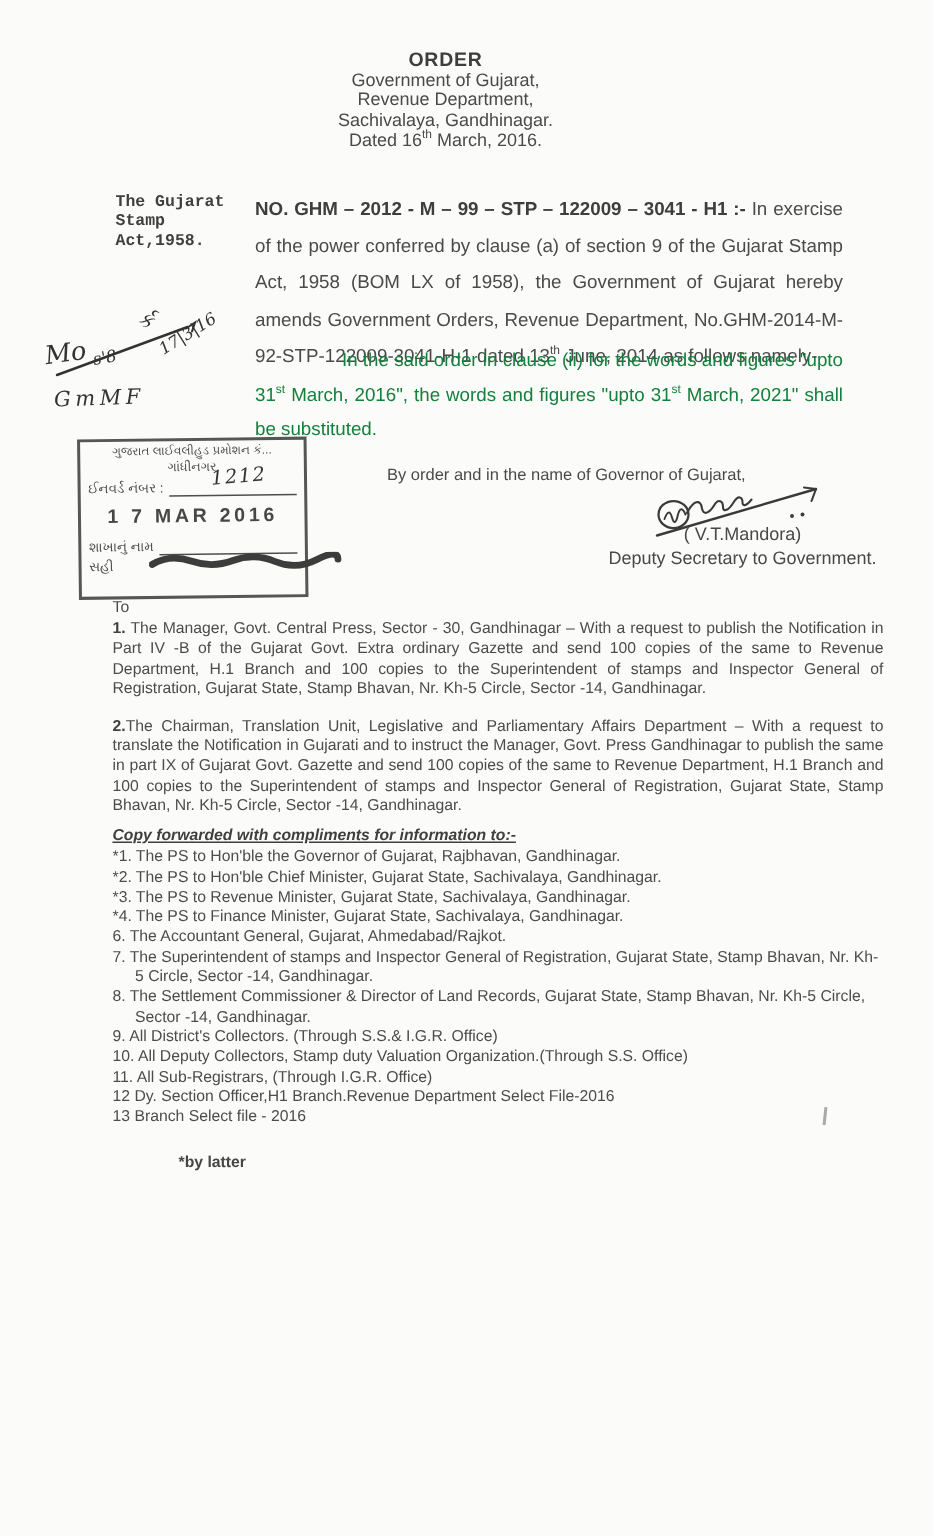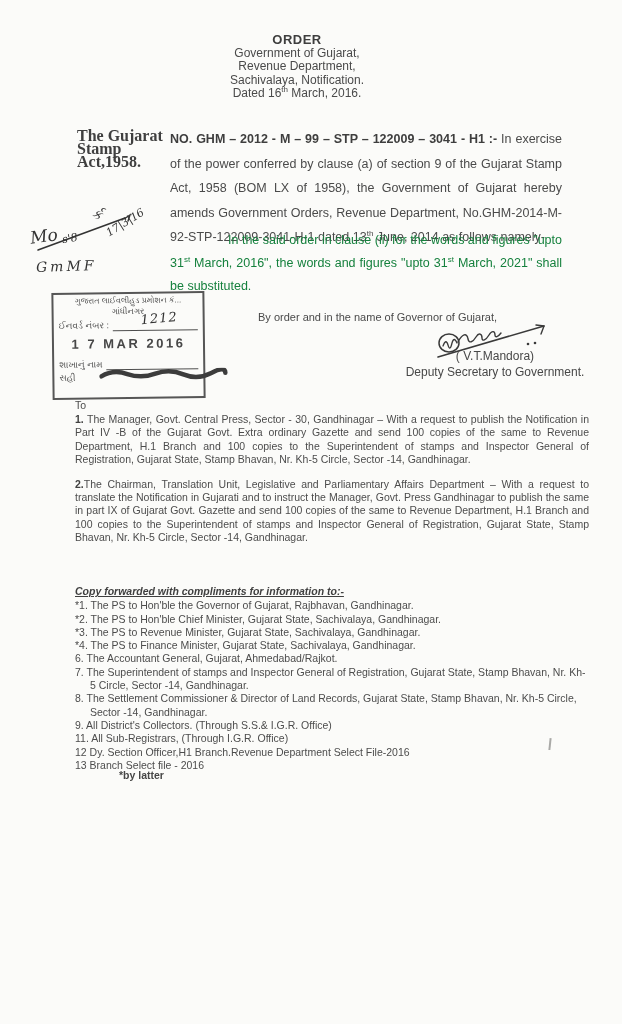--- a/index.html
+++ b/index.html
@@ -21,22 +21,22 @@
   .doc-header {
     position:absolute; top:33px; left:0; width:594px;
     text-align:center; font-size:12px; line-height:13.6px; color:#4a4a4a;
   }
   .doc-header .title { font-weight:bold; font-size:13px; letter-spacing:.5px; color:#3e3e3e; }
   sup { font-size:8px; vertical-align:super; line-height:0; }
 
   
   .margin-note {
     position:absolute; top:129px; left:77px; width:92px;
-    font-family:Liberation Serif, serif;
-    font-weight:bold; font-size:16px; line-height:13px; color:#3f3f3f;
+    font-family:Liberation Mono, monospace;
+    font-weight:bold; font-size:11px; line-height:13px; color:#3f3f3f;
   }
 
   
   .para1 {
     position:absolute; top:127px; left:170px; width:392px;
     font-size:12.5px; line-height:24.6px; text-align:justify; color:#4a4a4a;
   }
   .para1 .ref { font-weight:bold; color:#3e3e3e; }
   .para2 {
     position:absolute; top:229px; left:170px; width:392px;
@@ -104,21 +104,21 @@
   .addr .num { font-weight:bold; color:#404040; }
   .addr + .addr-gap { height:12px; }
 
   
   .copy-section {
     position:absolute; top:551px; left:75px; width:516px;
     font-size:10.5px; line-height:13.3px; color:#4c4c4c;
   }
   .copy-heading {
     font-weight:bold; font-style:italic; text-decoration:underline;
-    color:#3f3f3f; margin-bottom:1px;margin-top:34px;
+    color:#3f3f3f; margin-bottom:1px;
   }
   .copy-item { padding-left:15px; text-indent:-15px; }
   .footnote {
     position:absolute; top:769px; left:75px;
     font-size:10.5px; font-weight:bold; color:#464646;margin-left:44px;
   }
 
   
   .edge-tick {
     position:absolute; top:738px; left:549px; width:1.5px; height:12px;
@@ -127,21 +127,21 @@
 </style>
 </head>
 <body>
 
 <div class="page">
 
   <div class="doc-header">
     <div class="title">ORDER</div>
     <div>Government of Gujarat,</div>
     <div>Revenue Department,</div>
-    <div>Sachivalaya, Notification.</div>
+    <div>Sachivalaya, Gandhinagar.</div>
     <div><span>Dated 16</span><sup>th</sup><span> March, 2016.</span></div>
   </div>
 
   <div class="margin-note">
     <div>The Gujarat</div>
     <div>Stamp Act,1958.</div>
   </div>
 
   <div class="hw-cluster">
     <svg width="150" height="90">
@@ -217,20 +217,21 @@
   <div class="copy-section">
     <div class="copy-heading">Copy forwarded with compliments for information to:-</div>
     <div class="copy-item">*1. The PS to Hon'ble the Governor of Gujarat, Rajbhavan, Gandhinagar.</div>
     <div class="copy-item">*2. The PS to Hon'ble Chief Minister, Gujarat State, Sachivalaya, Gandhinagar.</div>
     <div class="copy-item">*3. The PS to Revenue Minister, Gujarat State, Sachivalaya, Gandhinagar.</div>
     <div class="copy-item">*4. The PS to Finance Minister, Gujarat State, Sachivalaya, Gandhinagar.</div>
     <div class="copy-item">6. The Accountant General, Gujarat, Ahmedabad/Rajkot.</div>
     <div class="copy-item">7. The Superintendent of stamps and Inspector General of Registration, Gujarat State, Stamp Bhavan, Nr. Kh-5 Circle, Sector -14, Gandhinagar.</div>
     <div class="copy-item">8. The Settlement Commissioner &amp; Director of Land Records, Gujarat State, Stamp Bhavan, Nr. Kh-5 Circle, Sector -14, Gandhinagar.</div>
     <div class="copy-item">9. All District's Collectors. (Through S.S.&amp; I.G.R. Office)</div>
+    <div class="copy-item">10. All Deputy Collectors, Stamp duty Valuation Organization.(Through S.S. Office)</div>
     <div class="copy-item">11. All Sub-Registrars, (Through I.G.R. Office)</div>
     <div class="copy-item">12 Dy. Section Officer,H1 Branch.Revenue Department Select File-2016</div>
     <div class="copy-item">13 Branch Select file - 2016</div>
   </div>
 
   <div class="footnote">*by latter</div>
 
   <div class="edge-tick"></div>
 
 </div>

